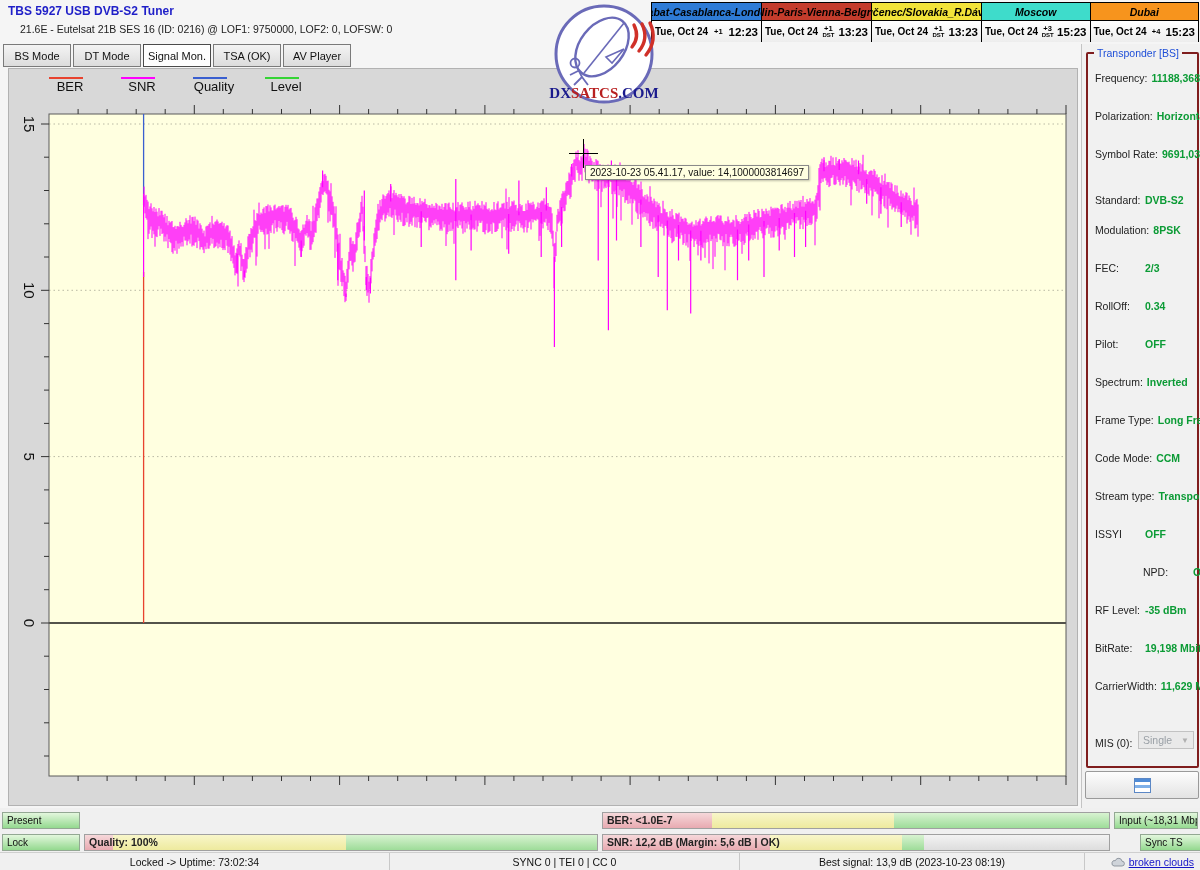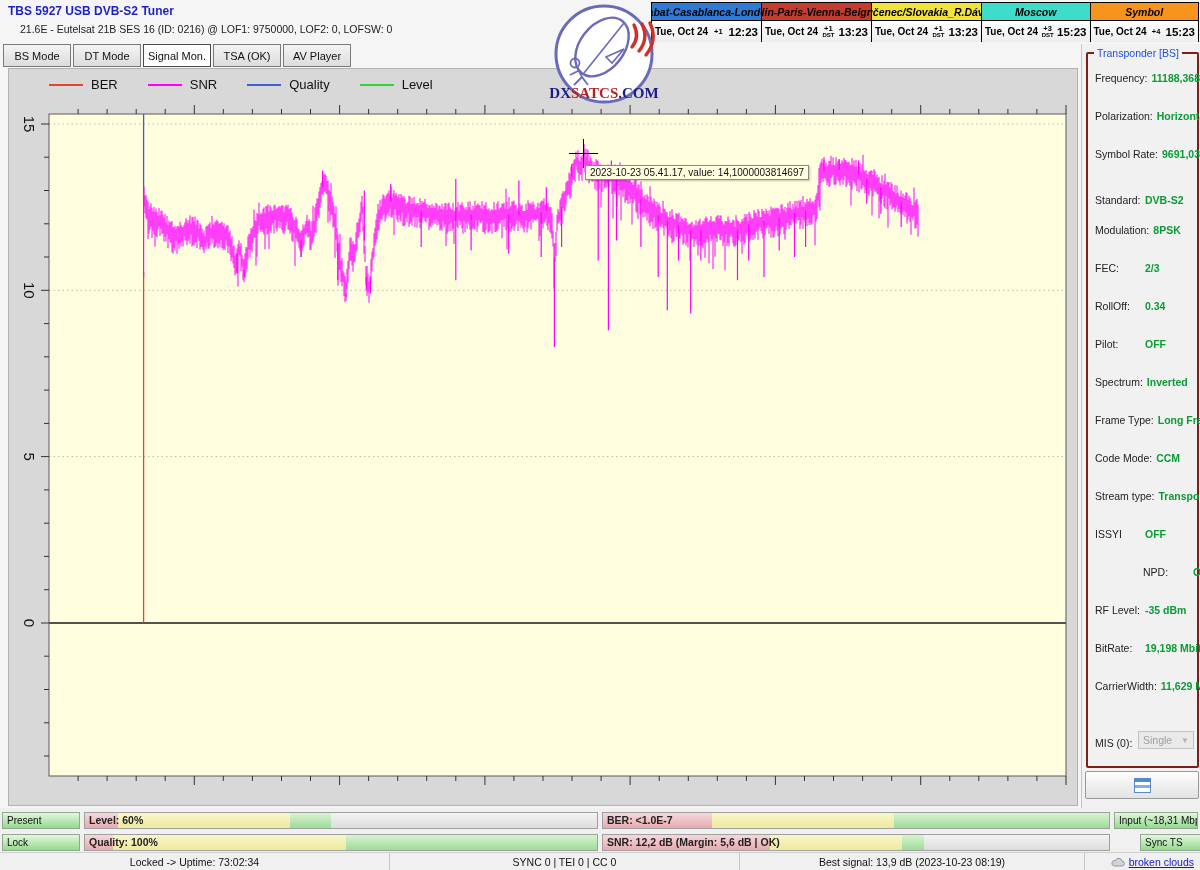--- a/index.html
+++ b/index.html
@@ -20,21 +20,21 @@
   .clock .off .d{font-size:6px;font-weight:bold;}
   .clock .time{font-size:11.5px;font-weight:bold;}
   
   #tabs{position:absolute;left:3px;top:44px;display:flex;gap:2px;}
   .tab{width:66px;height:21px;font-size:11px;color:#111;background:linear-gradient(#f4f4f4,#dcdcdc);
     border:1px solid #7a7a7a;display:flex;align-items:center;justify-content:center;cursor:pointer;}
   .tab.active{background:#fdfdfd;border:1px solid #4a4a4a;box-shadow:0 0 0 1px #fff inset;}
   
   #chartpanel{position:absolute;left:8px;top:68px;width:1070px;height:738px;background:#d8d8d8;border:1px solid #b2b2b2;box-sizing:border-box;}
   #legend{position:absolute;left:40px;top:8px;display:flex;align-items:center;z-index:3;}
-  .litem{display:flex;align-items:center;margin-right:30px;}
+  .litem{display:flex;align-items:center;margin-right:30px;flex-direction:column;}
   .lline{width:34px;height:2px;margin-right:8px;}
   .llabel{font-size:13px;color:#111;}
   #plot{position:absolute;left:0;top:0;z-index:1;}
   
   .xh{position:absolute;background:#000;z-index:4;}
   #tooltip{position:absolute;z-index:5;background:#ffffe0;border:1px solid #8a8a8a;font-size:10px;color:#111;
     padding:1px 4px;white-space:nowrap;box-shadow:1px 1px 2px rgba(0,0,0,.25);}
   
   #logo{position:absolute;left:548px;top:1px;z-index:6;}
   
@@ -115,21 +115,21 @@
         <div class="bd">
           <span class="date">Tue, Oct 24</span>
           <span class="off">
             <span class="o">+3</span>
             <span class="d">DST</span>
           </span>
           <span class="time">15:23</span>
         </div>
       </div>
       <div class="clock">
-        <div class="hd" style="background:#f7941d">Symbol</div>
+        <div class="hd" style="background:#f7941d">Dubai</div>
         <div class="bd">
           <span class="date">Tue, Oct 24</span>
           <span class="off">
             <span class="o">+4</span>
             <span class="d"></span>
           </span>
           <span class="time">15:23</span>
         </div>
       </div>
     </div>
@@ -374,27 +374,20 @@
     <div id="layers-btn">
       <div id="layers-ico"></div>
     </div>
   </div>
 
   <div id="meters">
       <div class="badge" style="left: 2px; top: 4px; width: 78px;">Present</div>
       <div class="badge" style="left: 2px; top: 26px; width: 78px;">Lock</div>
       <div class="badge" style="left: 1114px; top: 4px; width: 84px;">Input (~18,31 Mbps)</div>
       <div class="badge" style="left: 1140px; top: 26px; width: 84px;">Sync TS</div>
-      <div class="meter" style="left: 84px; top: 4px; width: 514px;">
-        <span class="seg pink" style="left:0.00%;width:6.50%"></span>
-        <span class="seg yellow" style="left:6.50%;width:33.50%"></span>
-        <span class="seg green" style="left:40.00%;width:8.00%"></span>
-        <span class="seg gray" style="left:48.00%;width:52.00%"></span>
-        <span class="mlabel">Level: 60%</span>
-      </div>
       <div class="meter" style="left: 84px; top: 26px; width: 514px;">
         <span class="seg pink" style="left:0.00%;width:5.50%"></span>
         <span class="seg yellow" style="left:5.50%;width:45.50%"></span>
         <span class="seg green" style="left:51.00%;width:49.00%"></span>
         <span class="mlabel">Quality: 100%</span>
       </div>
       <div class="meter" style="left: 602px; top: 4px; width: 508px;">
         <span class="seg pink" style="left:0.00%;width:21.50%"></span>
         <span class="seg yellow" style="left:21.50%;width:36.00%"></span>
         <span class="seg green" style="left:57.50%;width:42.50%"></span>

